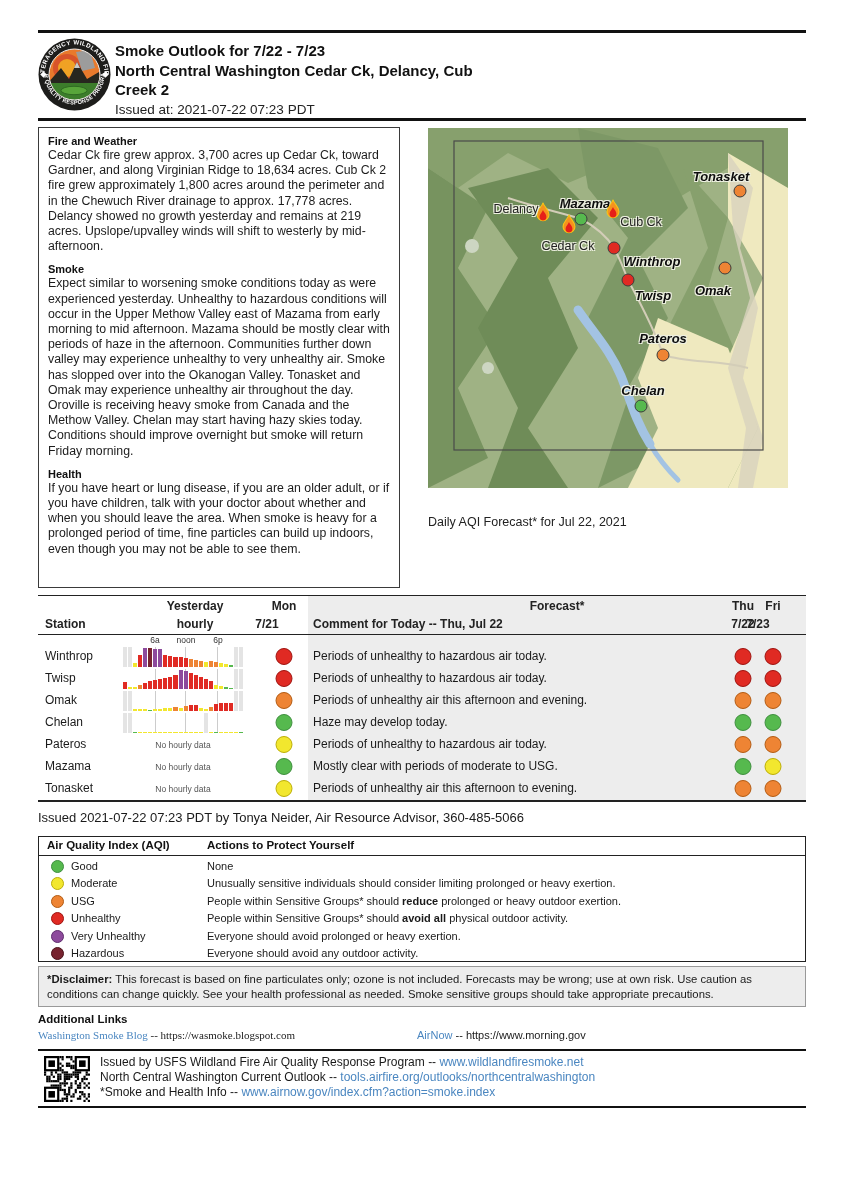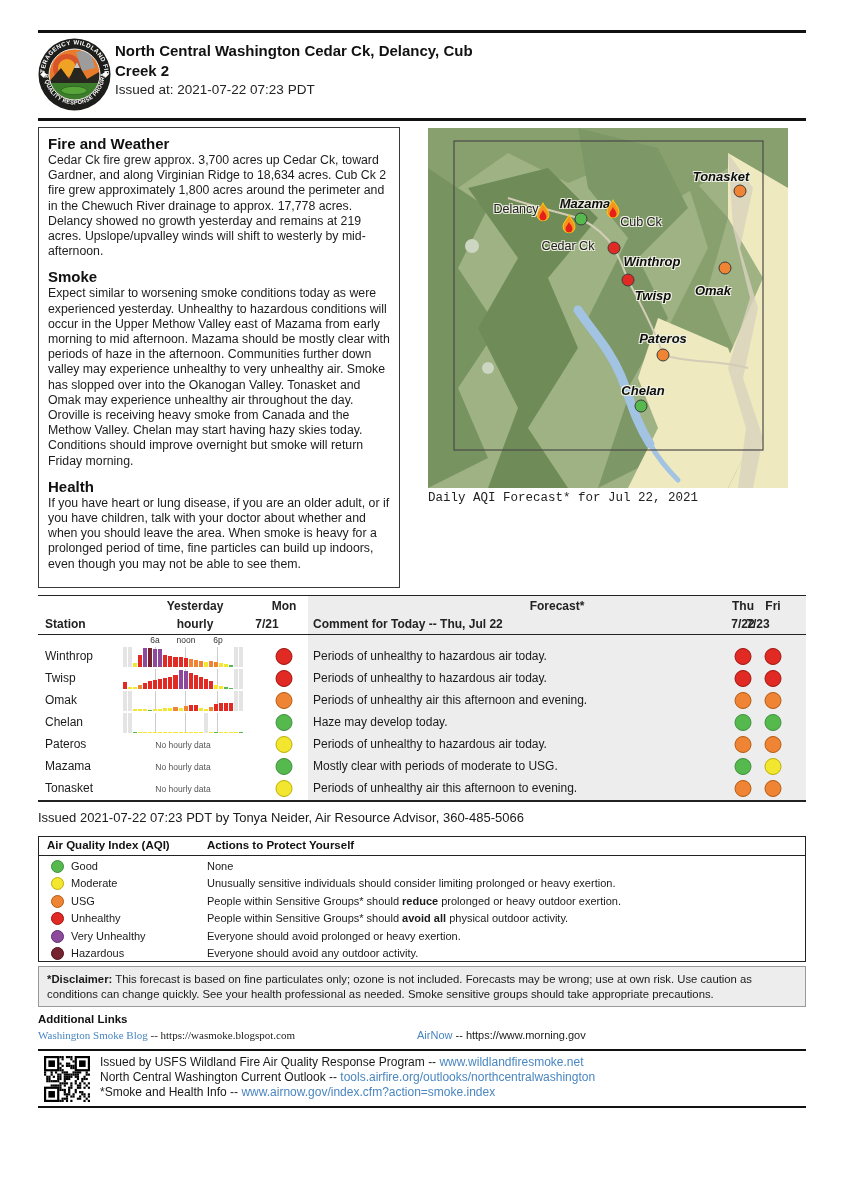--- a/index.html
+++ b/index.html
@@ -7,35 +7,35 @@
         font-family:"Liberation Sans","DejaVu Sans",sans-serif;color:#1a1a1a;overflow:hidden;}
   .rule{position:absolute;left:38px;width:768px;background:#111;}
   
   .logo{position:absolute;left:38px;top:38px;}
   .titles{position:absolute;left:115px;top:41px;width:560px;}
   .title-line{font-size:15px;font-weight:bold;line-height:19.5px;color:#111;}
   .issued-at{font-size:13.5px;line-height:20px;color:#222;}
   
   .narrative{position:absolute;left:38px;top:127px;width:362px;height:461px;
              border:1.5px solid #3a3a3a;box-sizing:border-box;padding:7px 9px;}
-  .sec-h{font-size:15px;font-weight:bold;margin:0 0 1px 0;color:#111;}
+  .sec-h{font-size:11px;font-weight:bold;margin:0 0 1px 0;color:#111;}
   .sec-p{font-size:12.3px;line-height:15.2px;margin:0 0 9px 0;color:#1c1c1c;}
   
   .map{position:absolute;left:428px;top:128px;width:360px;height:360px;}
   .map svg.terrain{position:absolute;left:0;top:0;}
   #map-overlay{position:absolute;left:0;top:0;width:360px;height:360px;}
   .city-label{position:absolute;transform:translate(-50%,-50%);font-size:13px;font-weight:bold;
       font-style:italic;color:#0d0d0d;white-space:nowrap;
       text-shadow:1px 1px 0 #eef0e2,-1px -1px 0 #eef0e2,1px -1px 0 #eef0e2,-1px 1px 0 #eef0e2;}
   .fire-label{position:absolute;transform:translate(-50%,-50%);font-size:12.5px;color:#222;white-space:nowrap;
       text-shadow:1px 1px 0 #eef0e2,-1px -1px 0 #eef0e2,1px -1px 0 #eef0e2,-1px 1px 0 #eef0e2;}
   .map-dot{position:absolute;width:13px;height:13px;border-radius:50%;border:1.5px solid #3c3c3c;
       transform:translate(-50%,-50%);box-sizing:border-box;}
   .flame{position:absolute;transform:translate(-50%,-60%);}
-  .map-caption{position:absolute;left:428px;top:491px;font-size:12.5px;color:#222;font-family:Liberation Mono, monospace;}
+  .map-caption{position:absolute;left:428px;top:515px;font-size:12.5px;color:#222;}
   
   .ftable{position:absolute;left:38px;top:595px;width:768px;height:207px;
           border-top:1px solid #222;border-bottom:2px solid #222;box-sizing:border-box;}
   .band{position:absolute;left:270px;top:0;bottom:0;width:498px;background:#ededed;}
   .fh{position:absolute;font-size:12px;font-weight:bold;color:#222;white-space:nowrap;}
   .fh.c{text-align:center;}
   .hdr-border{position:absolute;left:0;top:38px;width:768px;height:1px;background:#222;}
   .axis-lab{position:absolute;font-size:8.5px;color:#333;transform:translateX(-50%);}
   .frow{position:absolute;left:0;width:768px;height:22px;}
   .station{position:absolute;left:7px;top:3px;font-size:12px;color:#1a1a1a;}
@@ -100,20 +100,21 @@
         <textPath href="#arcTop" startOffset="50%" text-anchor="middle">INTERAGENCY WILDLAND FIRE</textPath>
       </text>
       <text font-size="5.6" font-weight="bold" fill="#ffffff" letter-spacing="0.3" font-family="Liberation Sans, DejaVu Sans, sans-serif">
         <textPath href="#arcBot" startOffset="50%" text-anchor="middle">AIR QUALITY RESPONSE PROGRAM</textPath>
       </text>
       <rect x="3.2" y="34.2" width="4.6" height="4.6" transform="rotate(45 5.5 36.5)" fill="#ffffff"></rect>
       <rect x="65.2" y="34.2" width="4.6" height="4.6" transform="rotate(45 67.5 36.5)" fill="#ffffff"></rect>
     </svg>
   </div>
   <div class="titles">
+    <div class="title-line">Smoke Outlook for 7/22 - 7/23</div>
     <div class="title-line">North Central Washington Cedar Ck, Delancy, Cub</div>
     <div class="title-line">Creek 2</div>
     <div class="issued-at">Issued at: 2021-07-22 07:23 PDT</div>
   </div>
 
   <div class="rule" style="top:118px;height:3px;"></div>
 
   <div class="narrative">
     <div class="sec-h">Fire and Weather</div>
     <p class="sec-p">Cedar Ck fire grew approx. 3,700 acres up Cedar Ck, toward Gardner, and along Virginian Ridge to 18,634 acres. Cub Ck 2 fire grew approximately 1,800 acres around the perimeter and in the Chewuch River drainage to approx. 17,778 acres. Delancy showed no growth yesterday and remains at 219 acres. Upslope/upvalley winds will shift to westerly by mid-afternoon.</p>

